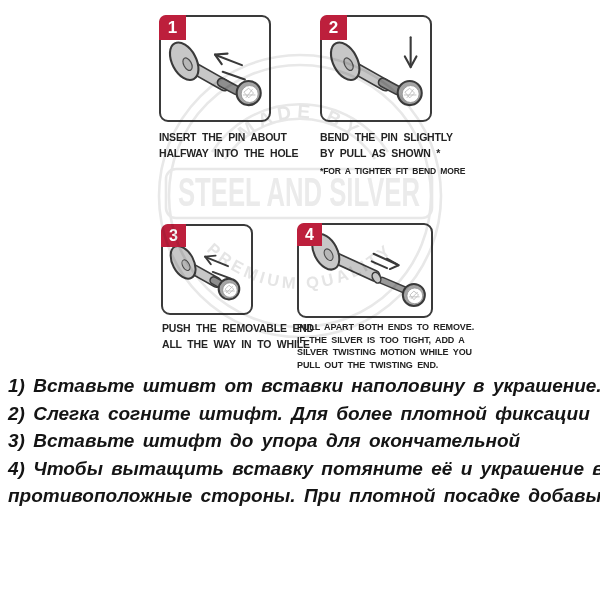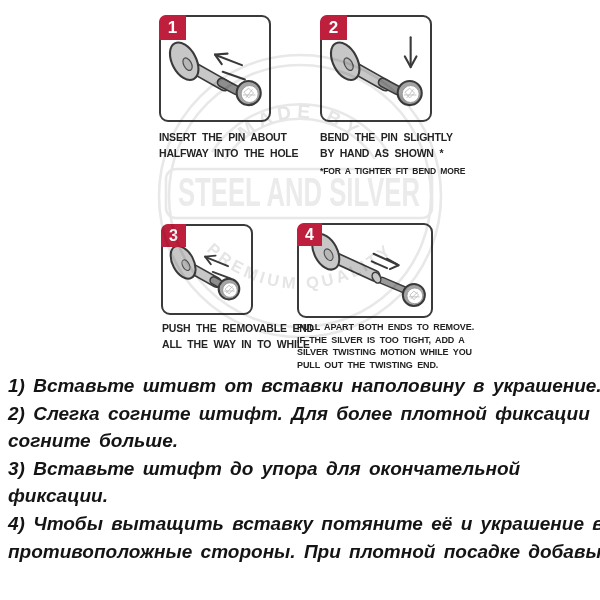--- a/index.html
+++ b/index.html
@@ -75,21 +75,21 @@
       <g stroke="#3a3a3a" stroke-width="2.2" fill="none" stroke-linecap="round">
         <path d="M92,21 L92,50"></path>
           <path d="M92,52 L86,41"></path>
           <path d="M92,52 L98,41"></path>
       </g>
     </svg>
     <div class="badge">2</div>
   </div>
   <div class="caption cap-lg" style="left:320px;top:129px">
     <div>BEND THE PIN SLIGHTLY</div>
-    <div>BY HAND AS SHOWN *</div>
+    <div>BY PULL AS SHOWN *</div>
     <div class="footnote">*FOR A TIGHTER FIT BEND MORE</div>
   </div>
 
   <div class="panel" style="left:161px;top:224px;width:92px;height:91px">
     <svg class="illus" viewBox="0 0 92 91">
       <g stroke-linecap="round">
         <line x1="24" y1="41" x2="56" y2="59" stroke="#3a3a3a" stroke-width="11.5"></line>
         <line x1="24" y1="41" x2="56" y2="59" stroke="#c7c7c7" stroke-width="8.3"></line>
         <line x1="53" y1="57" x2="62" y2="62" stroke="#3a3a3a" stroke-width="9.2"></line>
         <line x1="53" y1="57" x2="62" y2="62" stroke="#8e8e8e" stroke-width="6"></line>
@@ -168,20 +168,18 @@
     </text>
     <text x="299" y="206" text-anchor="middle" font-family="Liberation Sans, sans-serif" font-weight="700" font-size="41" fill="#ebebeb" textLength="242" lengthAdjust="spacingAndGlyphs">STEEL AND SILVER</text>
     <text font-family="Liberation Sans, sans-serif" font-weight="700" font-size="16.5" letter-spacing="3.5" fill="#e5e5e5">
       <textPath href="#arcBottom" startOffset="50%" text-anchor="middle">PREMIUM QUALITY</textPath>
     </text>
   </svg>
 
   <div class="ru">
     <div>1) Вставьте штивт от вставки наполовину в украшение.</div>
     <div>2) Слегка согните штифт. Для более плотной фиксации</div>
-    <div>согните больше.</div>
     <div>3) Вставьте штифт до упора для окончательной</div>
-    <div>фиксации.</div>
     <div>4) Чтобы вытащить вставку потяните её и украшение в</div>
     <div>противоположные стороны. При плотной посадке добавьте</div>
   </div>
 
 </div>
 
 </body></html>

